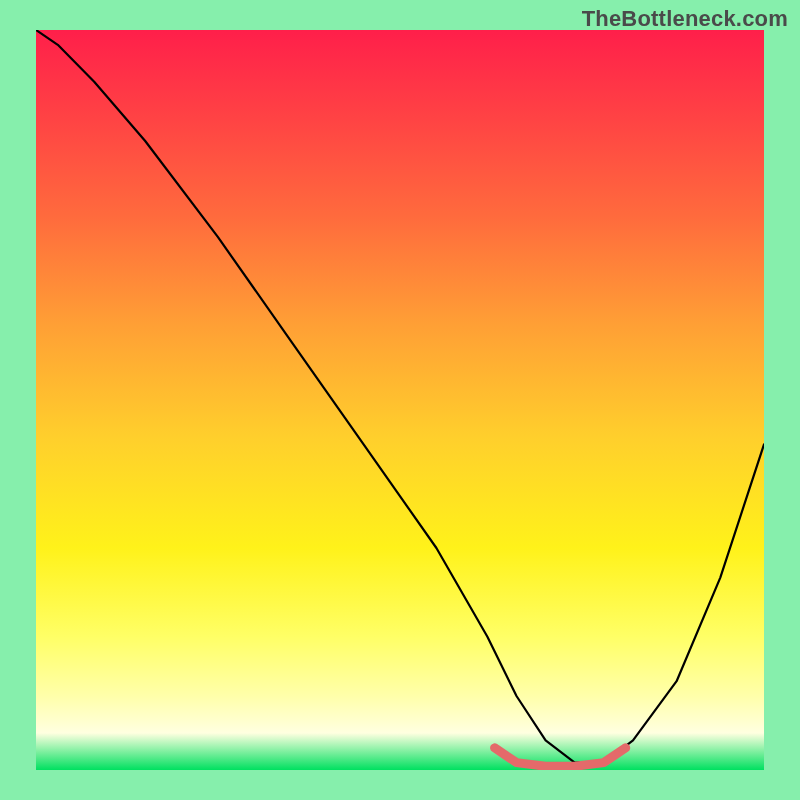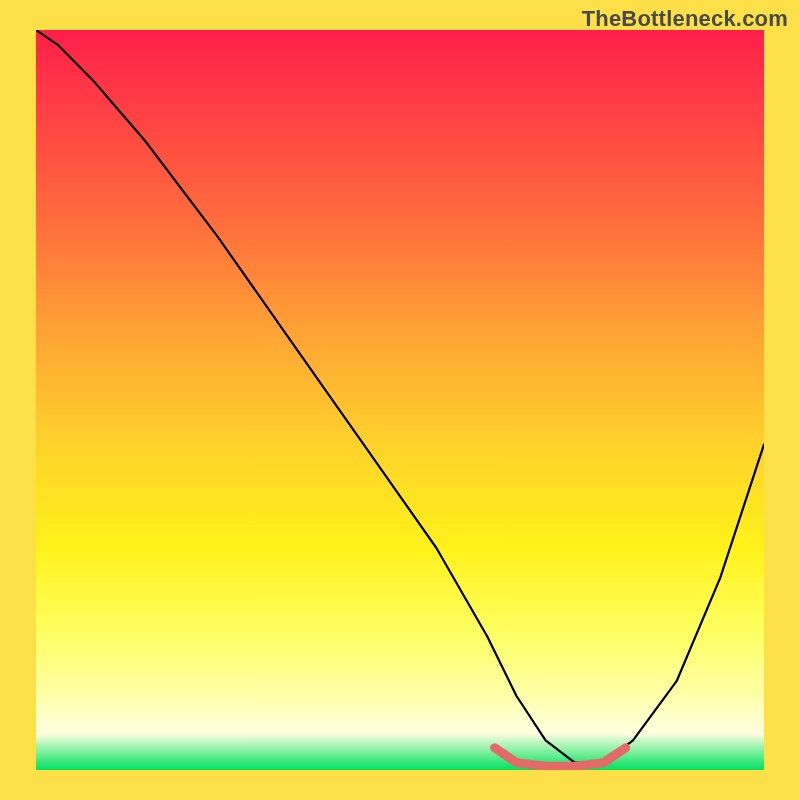--- a/index.html
+++ b/index.html
@@ -8,21 +8,21 @@
     background: #000;
     width: 800px;
     height: 800px;
     overflow: hidden;
     font-family: Arial, Helvetica, sans-serif;
   }
   .frame {
     position: relative;
     width: 800px;
     height: 800px;
-    background: #fde047;
+    background: #86efac;
   }
   .watermark {
     position: absolute;
     top: 6px;
     right: 12px;
     color: #4a4a4a;
     font-size: 22px;
     font-weight: 600;
     letter-spacing: 0.2px;
     z-index: 3;

